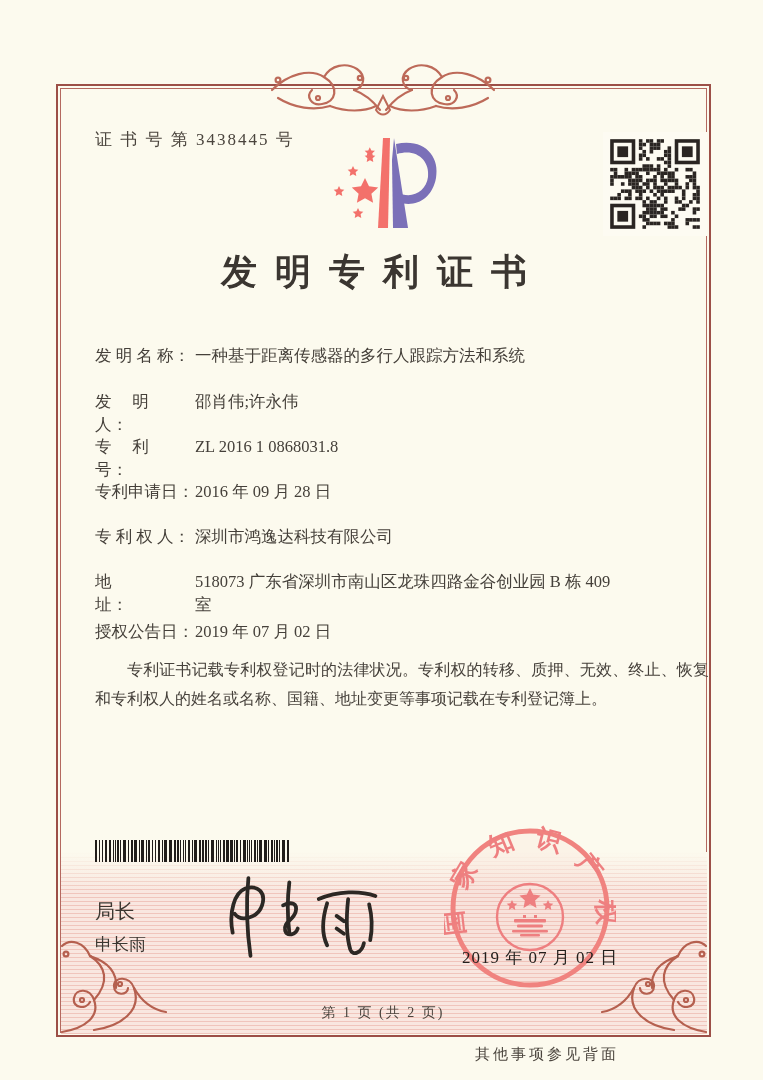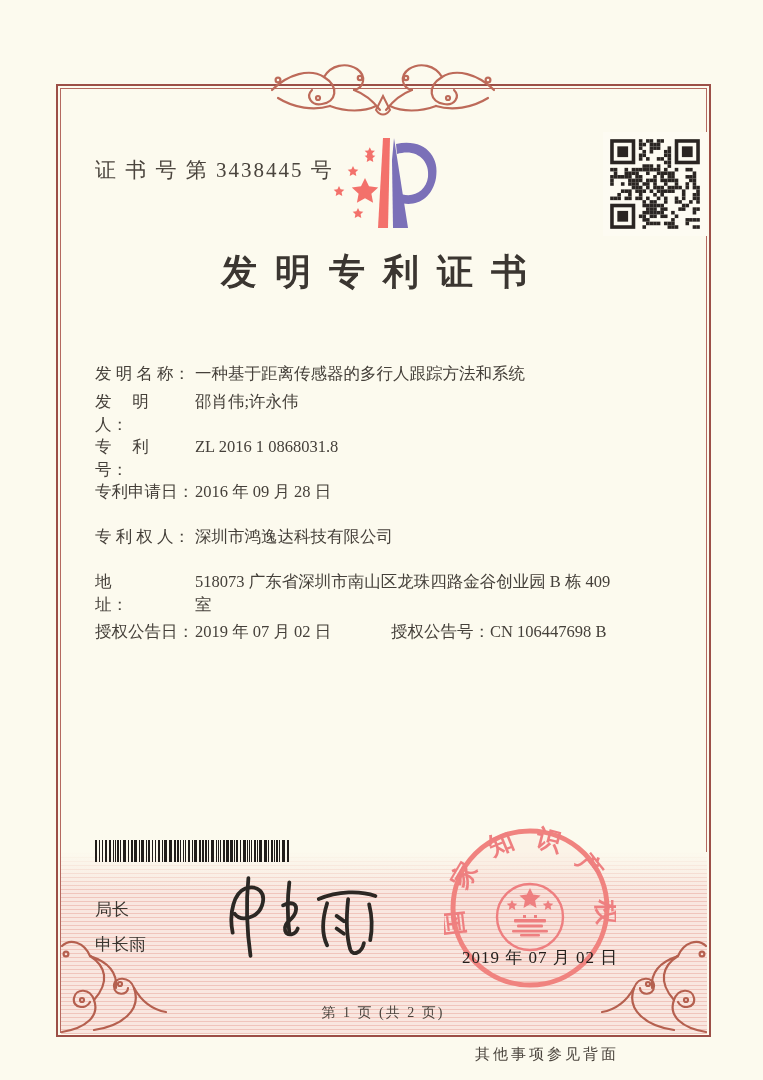--- a/index.html
+++ b/index.html
@@ -8,30 +8,30 @@
   .abs{position:absolute;}
   
   .frame-outer{left:56px;top:84px;width:655px;height:953px;border:2.5px solid #9c4f47;box-sizing:border-box;}
   .frame-inner{position:absolute;left:2px;top:2px;right:2px;bottom:2px;border:1px solid #b4685f;}
   
   .band{left:61px;top:852px;width:646px;height:182px;
         background:
           linear-gradient(180deg,#fcfaee 0%,rgba(252,250,238,0) 22%),
           repeating-linear-gradient(0deg,rgba(228,150,138,.42) 0 1px,rgba(0,0,0,0) 1px 4px),
           #f9e7e0;}
-  .certno{left:95px;top:128px;font-size:21px;letter-spacing:2px;color:#4a443d;margin-top:28px;}
+  .certno{left:95px;top:128px;font-size:17px;letter-spacing:2px;color:#4a443d;}
   .title{left:59px;top:248px;width:648px;text-align:center;font-size:36px;font-weight:bold;
          letter-spacing:18px;box-sizing:border-box;color:#3b3631;}
   .row{left:95px;width:615px;font-size:16.5px;color:#45403a;line-height:23px;}
   .row .lab{display:inline-block;width:100px;vertical-align:top;}
   .row .val{display:inline-block;vertical-align:top;white-space:pre-line;max-width:500px;}
   .grant2{position:absolute;left:296px;top:0;}
   .body-text{left:95px;top:655px;width:614px;font-size:16px;line-height:29px;color:#46413b;text-align:justify;}
   .body-text p{margin:0;text-indent:2em;}
-  .sig-title{left:95px;top:898px;font-size:17px;color:#3c3731;}
+  .sig-title{left:95px;top:898px;font-size:20px;color:#3c3731;}
   .sig-name{left:95px;top:933px;font-size:17px;color:#3c3731;}
   .page-num{left:59px;top:1004px;width:648px;text-align:center;font-size:14px;color:#4a443d;letter-spacing:2px;}
   .back-note{left:0;top:1045px;width:619px;text-align:right;font-size:15px;color:#4a443d;letter-spacing:3px;}
   .seal-date{left:462px;top:946px;font-size:17px;color:#23201d;letter-spacing:1px;z-index:6;}
   svg{display:block;}
 </style>
 </head>
 <body>
 
 <div class="abs frame-outer">
@@ -330,47 +330,45 @@
       <rect x="21" y="3" width="5" height="5" fill="#fdfbf2"></rect>
       <rect x="22" y="4" width="3" height="3" fill="#2a2522"></rect>
       <rect x="2" y="20" width="7" height="7" fill="#2a2522"></rect>
       <rect x="3" y="21" width="5" height="5" fill="#fdfbf2"></rect>
       <rect x="4" y="22" width="3" height="3" fill="#2a2522"></rect>
     </svg>
 </div>
 
 <div class="abs title">发明专利证书</div>
 
-<div class="abs row" style="top:362px">
+<div class="abs row" style="top:344px">
   <span class="lab">发 明 名 称：</span><span class="val">一种基于距离传感器的多行人跟踪方法和系统</span>
 </div>
 <div class="abs row" style="top:390px">
   <span class="lab">发　 明　 人：</span><span class="val">邵肖伟;许永伟</span>
 </div>
 <div class="abs row" style="top:435px">
   <span class="lab">专　 利　 号：</span><span class="val">ZL 2016 1 0868031.8</span>
 </div>
 <div class="abs row" style="top:480px">
   <span class="lab">专利申请日：</span><span class="val">2016 年 09 月 28 日</span>
 </div>
 <div class="abs row" style="top:525px">
   <span class="lab">专 利 权 人：</span><span class="val">深圳市鸿逸达科技有限公司</span>
 </div>
 <div class="abs row" style="top:570px">
   <span class="lab">地　　　 址：</span><span class="val">518073 广东省深圳市南山区龙珠四路金谷创业园 B 栋 409
 室</span>
 </div>
 <div class="abs row" style="top:620px">
   <span class="lab">授权公告日：</span><span class="val">2019 年 07 月 02 日</span>
-  <span class="grant2">
-    <span>授权公告号：</span><span>CN 106447698 B</span>
-  </span>
 </div>
 
 <div class="abs body-text">
+  <p>专利证书记载专利权登记时的法律状况。专利权的转移、质押、无效、终止、恢复和专利权人的姓名或名称、国籍、地址变更等事项记载在专利登记簿上。</p>
 </div>
 
 <div class="abs" style="left:95px;top:840px;z-index:4">
   <svg id="bc" width="196" height="22" viewBox="0 0 196 22">
       <rect x="0" y="0" width="2" height="22" fill="#211d1a"></rect>
       <rect x="4" y="0" width="1" height="22" fill="#211d1a"></rect>
       <rect x="7" y="0" width="1" height="22" fill="#211d1a"></rect>
       <rect x="10" y="0" width="2" height="22" fill="#211d1a"></rect>
       <rect x="14" y="0" width="2" height="22" fill="#211d1a"></rect>
       <rect x="18" y="0" width="1" height="22" fill="#211d1a"></rect>

